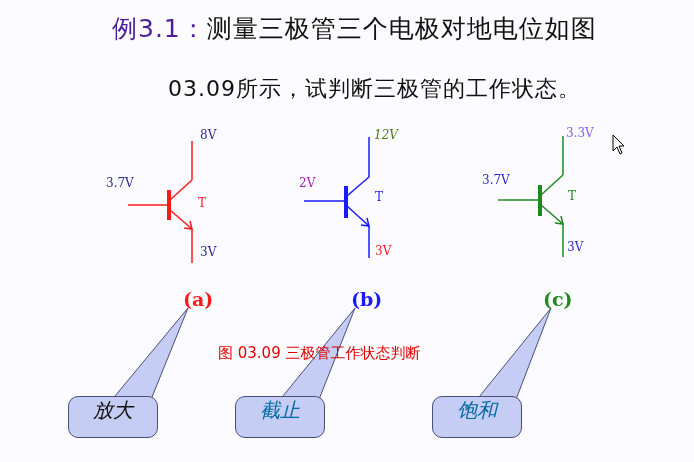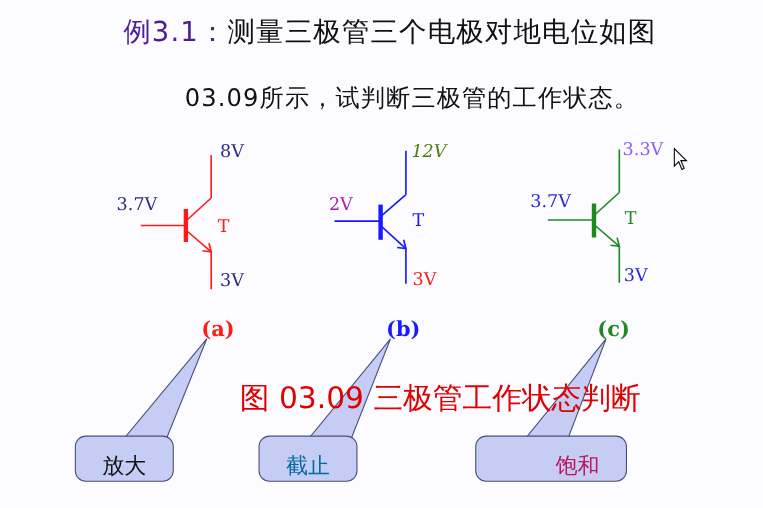--- a/index.html
+++ b/index.html
@@ -2,26 +2,26 @@
 <html><head>
 <meta charset="utf-8">
 <style>
   html,body{margin:0;padding:0;}
   body{width:694px;height:462px;background:#fcfbff;position:relative;overflow:hidden;
        font-family:"DejaVu Sans","Liberation Sans",sans-serif;}
   .abs{position:absolute;}
   .title1{left:112px;top:12px;font-size:25px;color:#111;white-space:nowrap;letter-spacing:1px;}
   .title1 .lead{color:#4c1d95;}
   .title2{left:168px;top:74px;font-size:22px;color:#111;white-space:nowrap;letter-spacing:1px;}
-  .v{font-family:"DejaVu Serif","Liberation Serif",serif;font-size:16px;white-space:nowrap;}
+  .v{font-family:"DejaVu Serif","Liberation Serif",serif;font-size:12px;white-space:nowrap;}
   .lbl{font-family:"DejaVu Serif","Liberation Serif",serif;font-weight:bold;font-size:19px;white-space:nowrap;}
-  .caption{left:218px;top:344px;font-size:27px;color:#e00000;white-space:nowrap;}
+  .caption{left:218px;top:344px;font-size:15px;color:#e00000;white-space:nowrap;}
   svg.circ{position:absolute;left:0;top:0;}
   .bubble{position:absolute;background:#c6cdf5;border:1px solid #4a4f7a;border-radius:10px;
-          font-size:20px;display:flex;align-items:flex-end;justify-content:center;}
+          font-size:20px;display:flex;align-items:flex-start;justify-content:center;font-style:italic;}
 </style>
 </head>
 <body>
 
 <div class="abs title1">
   <span class="lead">例3.1：</span><span>测量三极管三个电极对地电位如图</span>
 </div>
 <div class="abs title2">03.09所示，试判断三极管的工作状态。</div>
 
 <svg class="circ" width="694" height="462">
@@ -84,15 +84,15 @@
 </svg>
 
 <div class="abs caption">图 03.09  三极管工作状态判断</div>
 
 <div class="bubble" style="left:68px;top:396px;width:88px;height:40px;color:#111;">
   <span>放大</span>
 </div>
 <div class="bubble" style="left:235px;top:396px;width:88px;height:40px;color:#0369a1;">
   <span>截止</span>
 </div>
-<div class="bubble" style="left:432px;top:396px;width:88px;height:40px;color:#be185d;padding-left:48px;">
+<div class="bubble" style="left:432px;top:396px;width:88px;height:40px;color:#0369a1;">
   <span>饱和</span>
 </div>
 
 </body></html>

